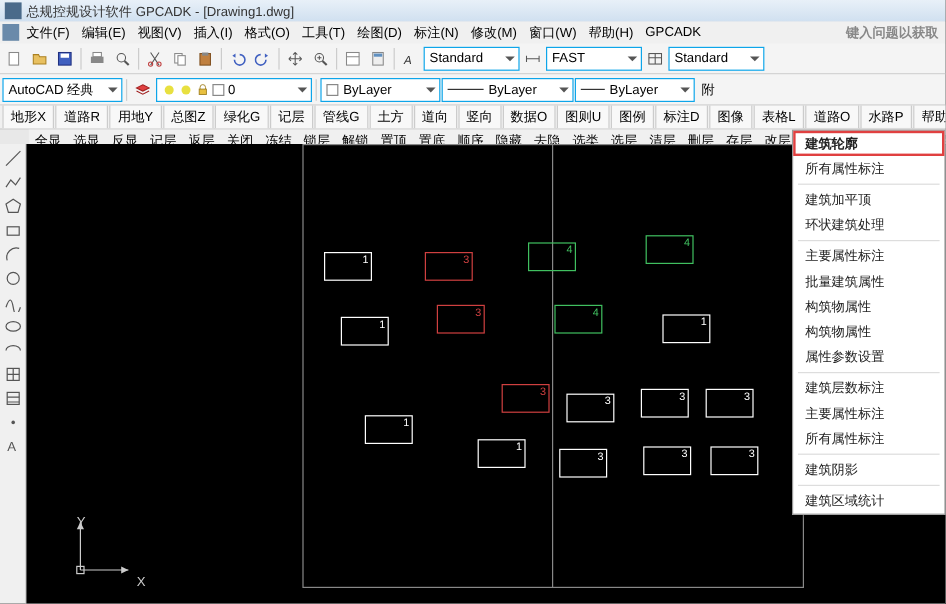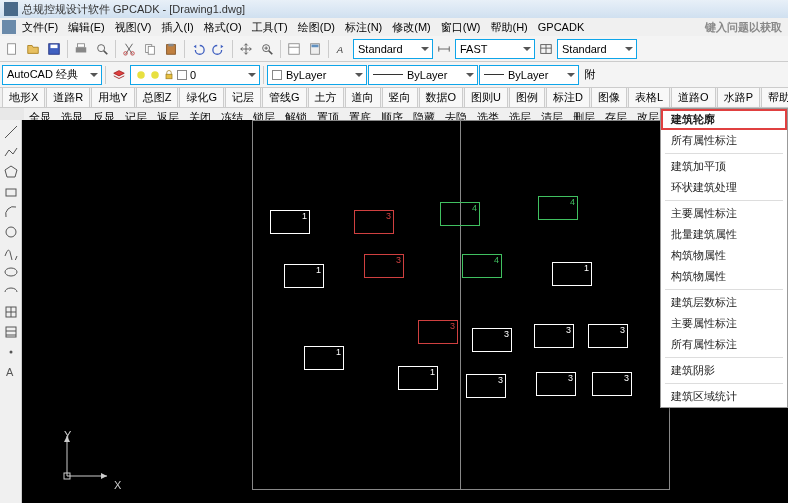--- a/index.html
+++ b/index.html
@@ -399,20 +399,21 @@
     <div class="mi hl">建筑轮廓</div>
     <div class="mi">所有属性标注</div>
     <div class="msep"></div>
     <div class="mi">建筑加平顶</div>
     <div class="mi">环状建筑处理</div>
     <div class="msep"></div>
     <div class="mi">主要属性标注</div>
     <div class="mi">批量建筑属性</div>
     <div class="mi">构筑物属性</div>
     <div class="mi">构筑物属性</div>
+    <div class="mi">属性参数设置</div>
     <div class="msep"></div>
     <div class="mi">建筑层数标注</div>
     <div class="mi">主要属性标注</div>
     <div class="mi">所有属性标注</div>
     <div class="msep"></div>
     <div class="mi">建筑阴影</div>
     <div class="msep"></div>
     <div class="mi">建筑区域统计</div>
   </div>
 

